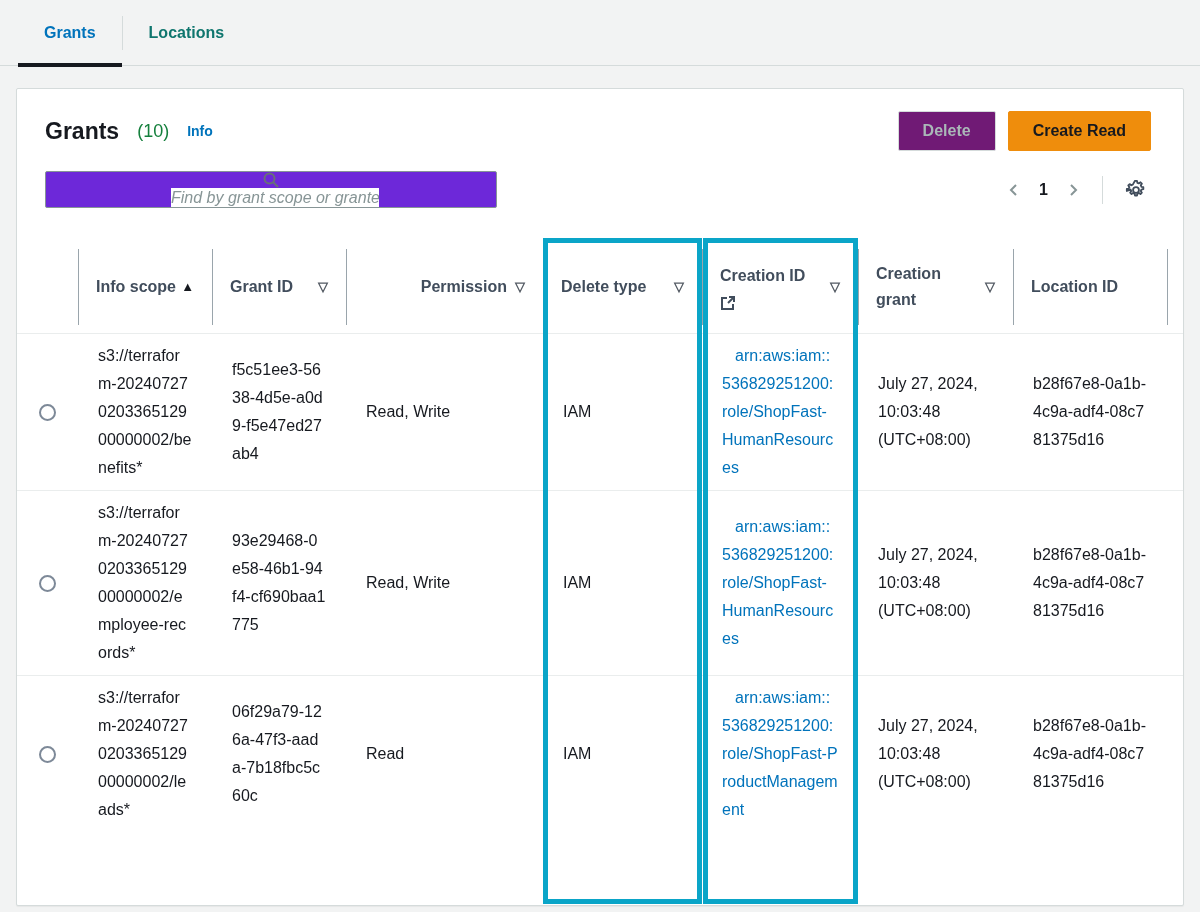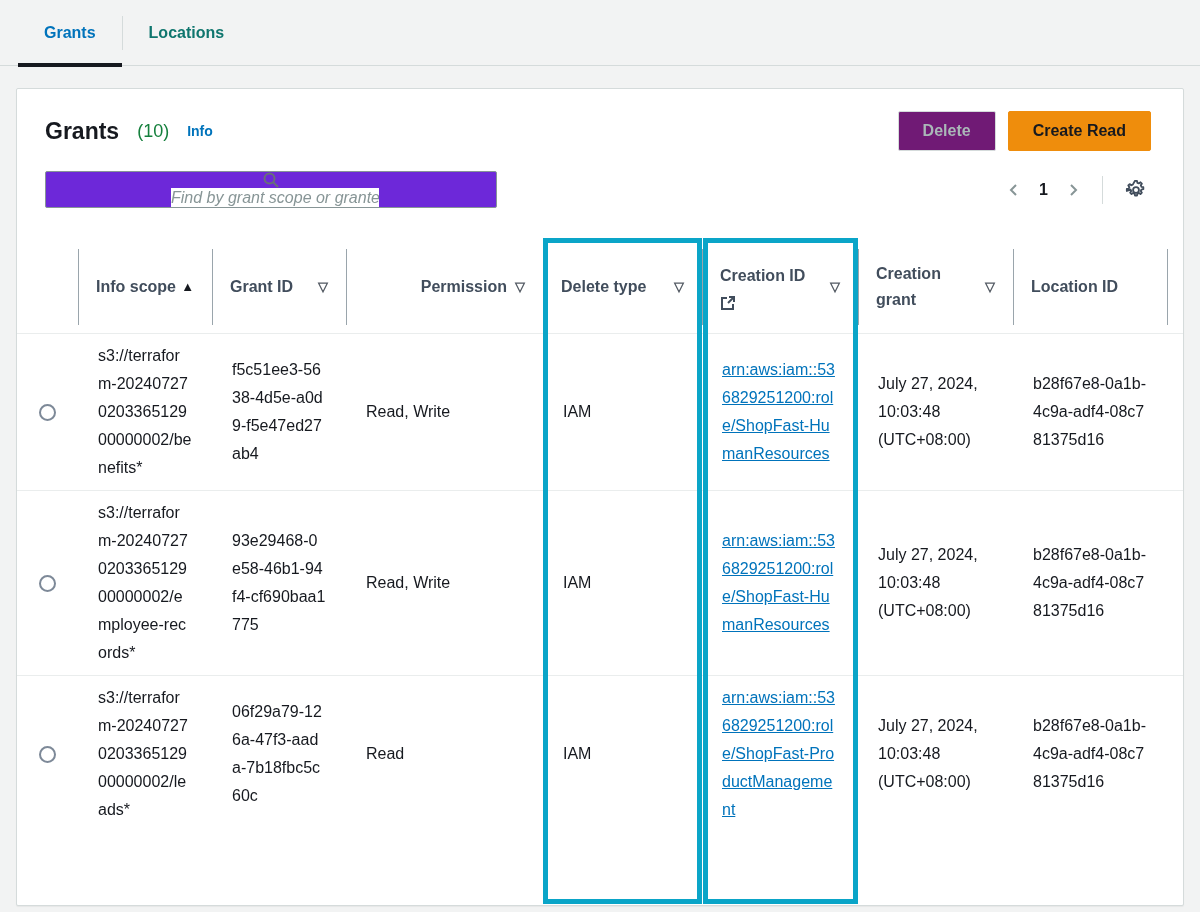--- a/index.html
+++ b/index.html
@@ -82,21 +82,21 @@
   .arrow.asc{ color:#16191f; }
   .arrow.tight{ margin-left:4px; }
   .ext-icon{ display:block; margin-top:6px; }
 
   tbody td{
     border-top:1px solid #eaeded; padding:8px 20px;
     font-size:16px; line-height:28px; color:#16191f; vertical-align:middle;
   }
   td.sel{ text-align:center; }
   .break{ word-break:break-all; }
-  .cell-link{ color:#0073bb; text-decoration:underline; word-break:break-all; cursor:pointer; }
+  .cell-link{ color:#0073bb; word-break:break-all; cursor:pointer;margin-left:13px; }
   .radio{
     display:inline-block; width:17px; height:17px; border:2px solid #7d8998;
     border-radius:50%; background:#fff; cursor:pointer; vertical-align:middle;
   }
 
   
   .hl-box{ position:absolute; border:5px solid #0aa5c8; z-index:10; pointer-events:none; }
   .hl-box.b1{ left:543px; top:238px; width:159px; height:666px; }
   .hl-box.b2{ left:703px; top:238px; width:155px; height:666px; }
 

